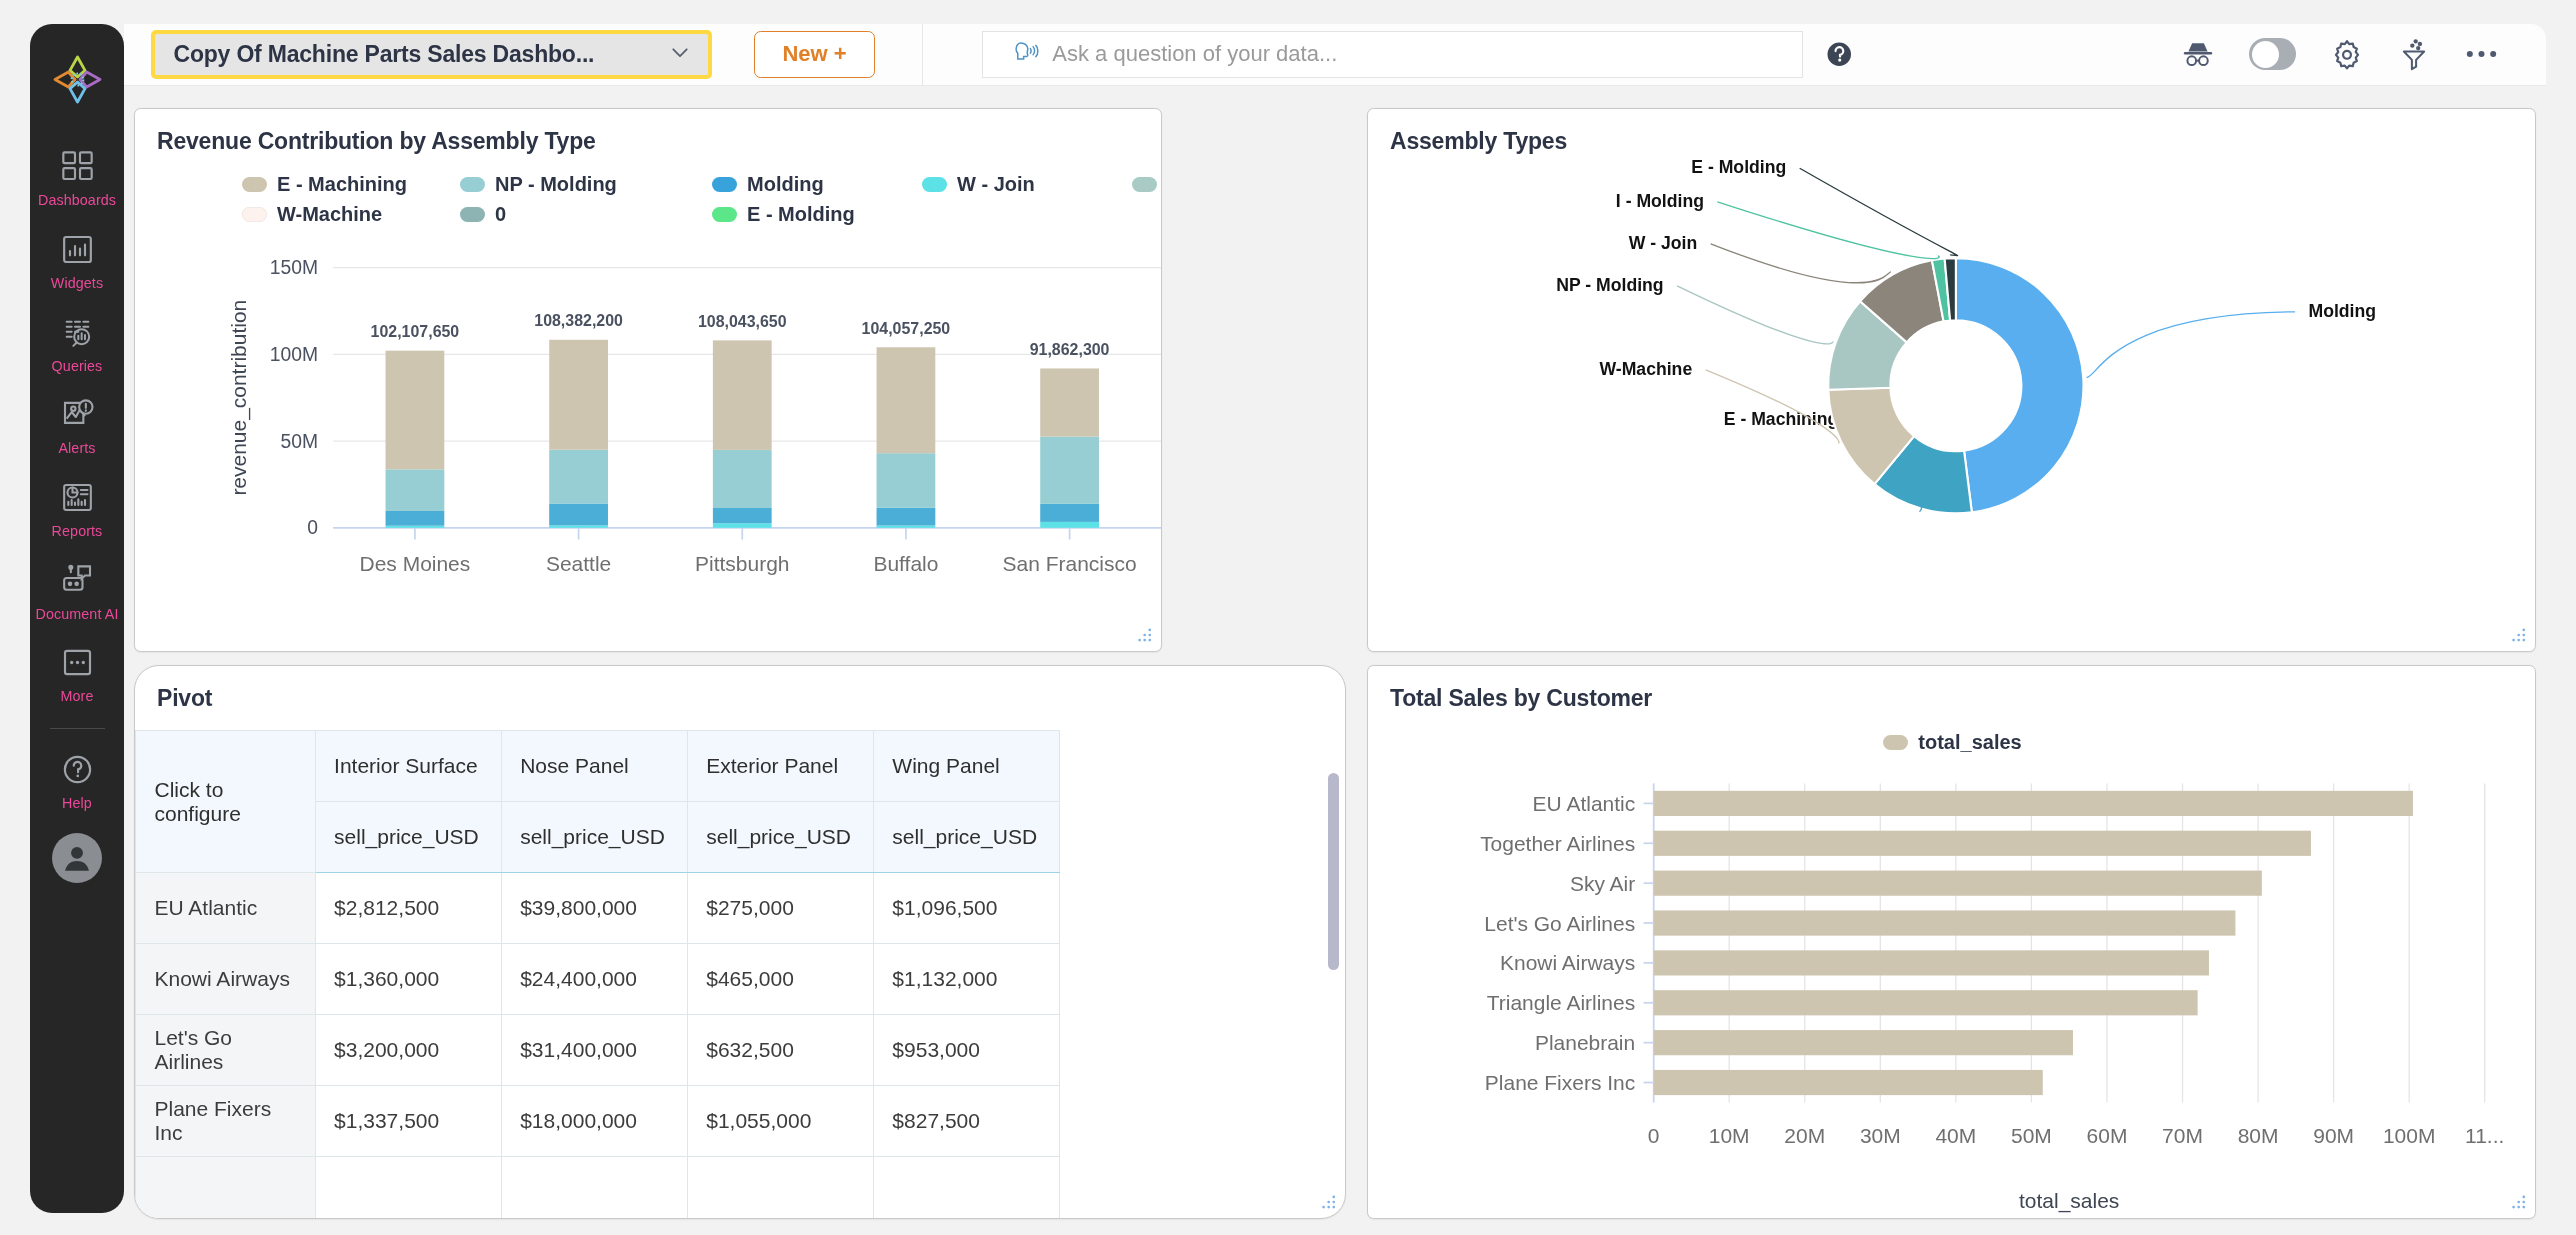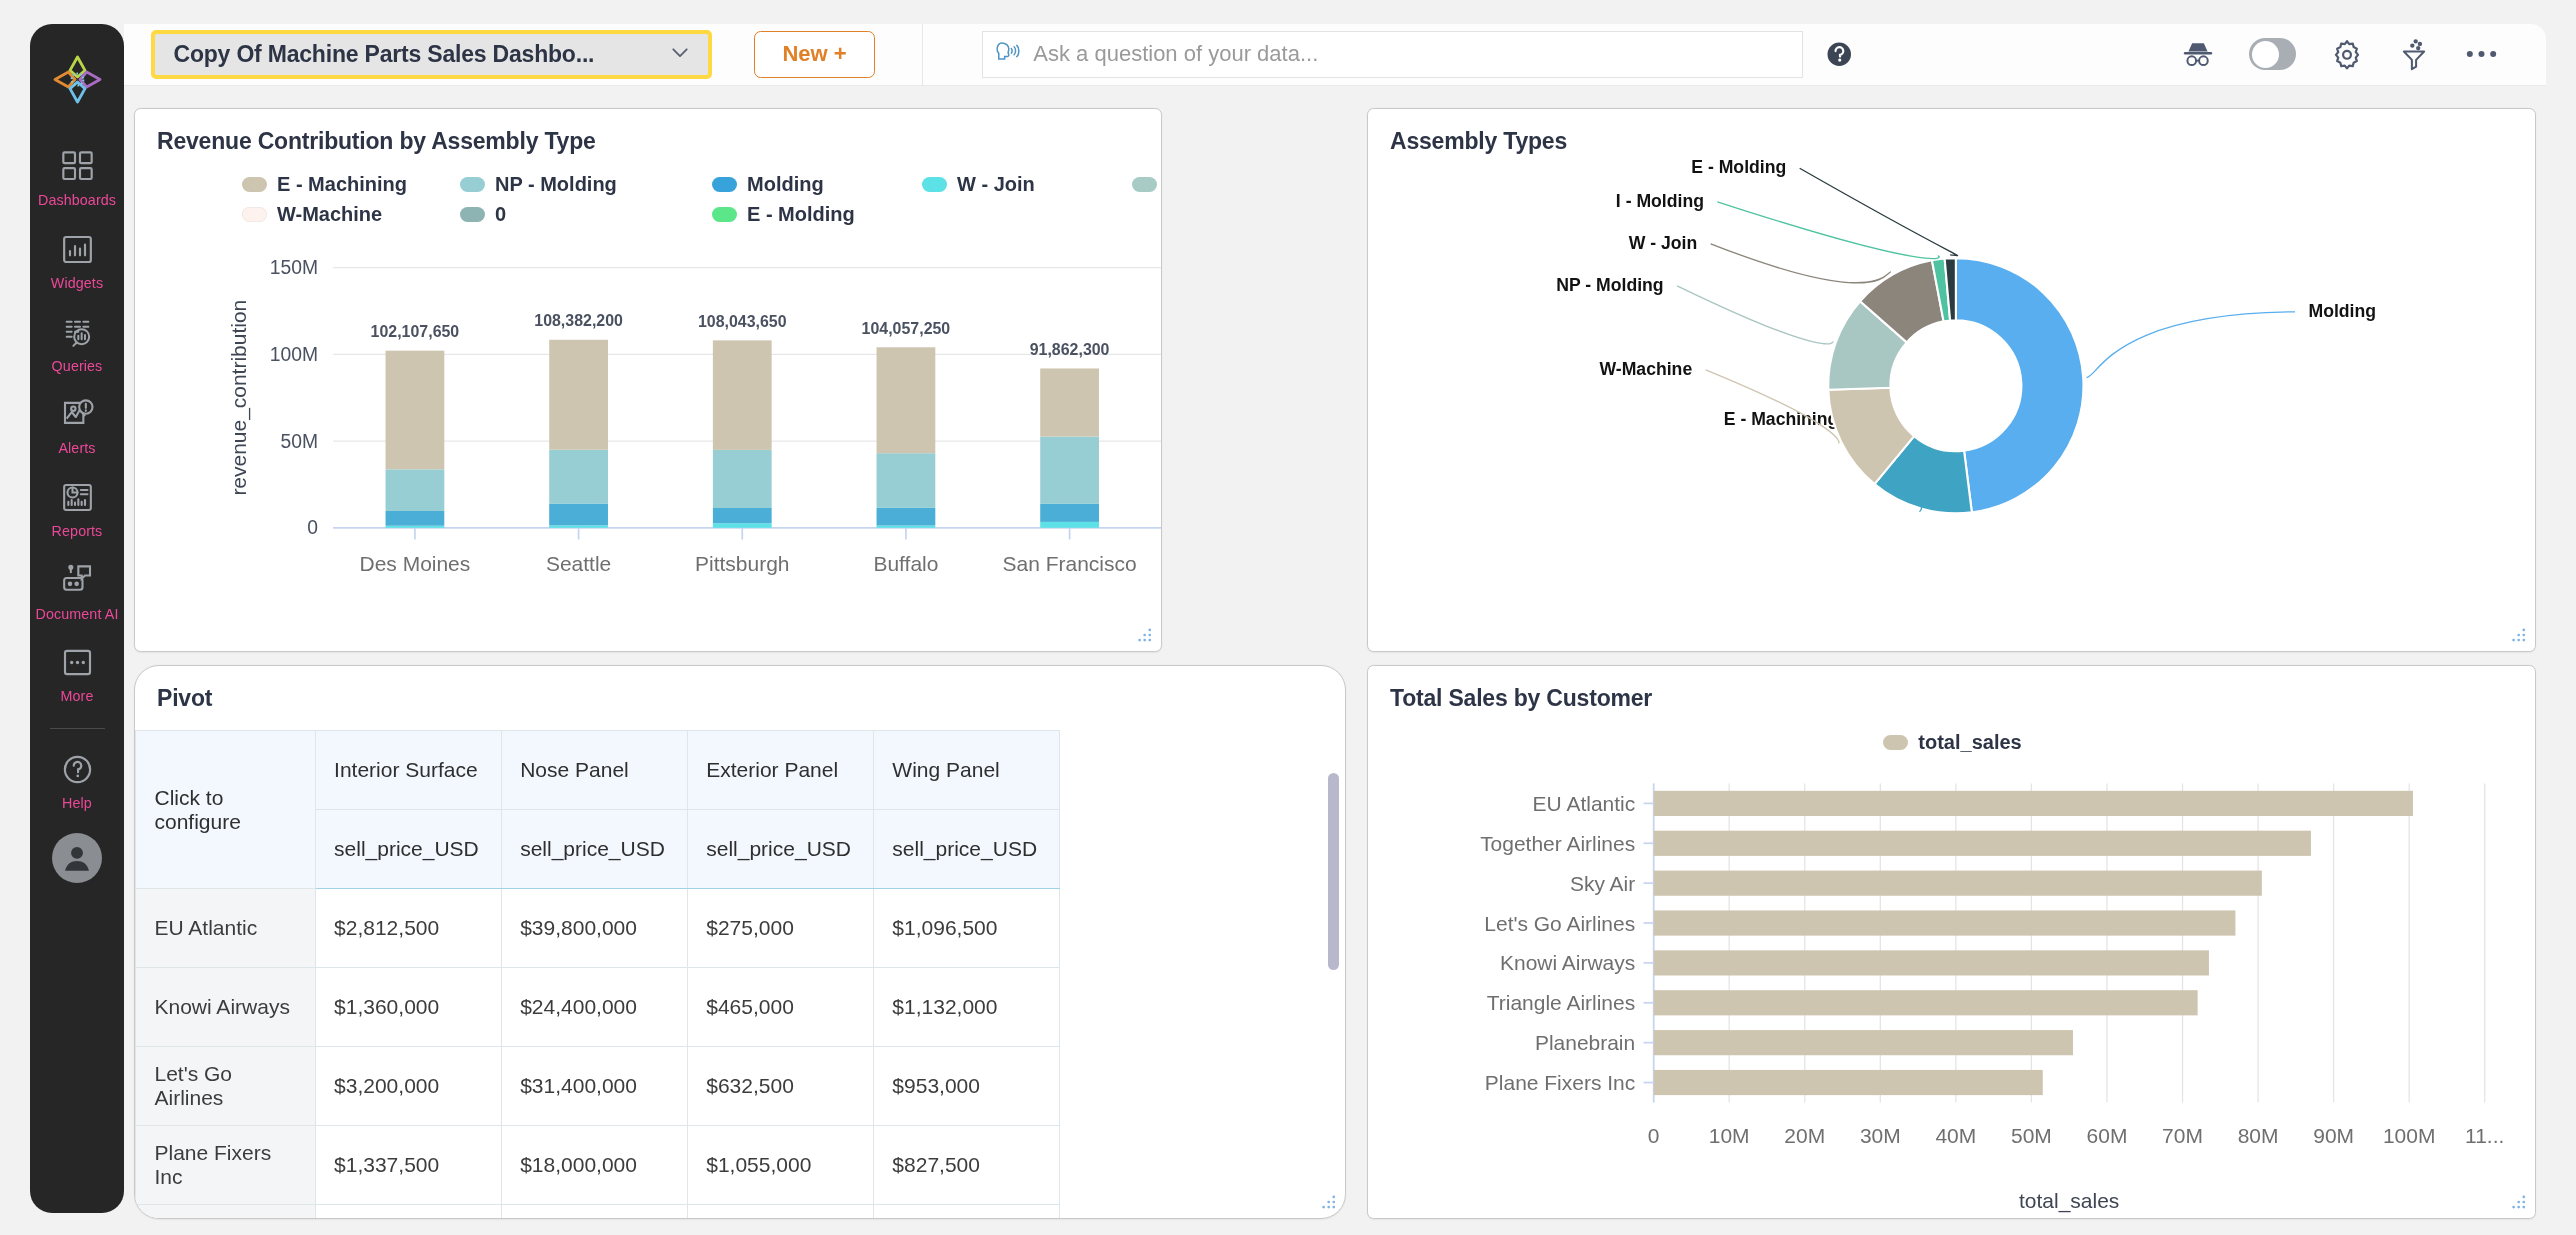--- a/index.html
+++ b/index.html
@@ -49,21 +49,21 @@
   .caret { font-size:17px; color:#555d6b; }
   .new-btn {
     margin-left:42px; width:121px; height:47px;
     border:1.7px solid #e08028; border-radius:6.7px; background:#fff;
     color:#e08028; font-size:22px; font-weight:bold;
     display:flex; align-items:center; justify-content:center; cursor:pointer;
   }
   .vsep { margin-left:47px; width:0.8px; height:62px; background:#e7e7e7; }
   .askwrap {
     margin-left:59px; width:821px; height:47px; background:#fff;
-    border:0.8px solid #e3e3e3; display:flex; align-items:center; padding-left:12px;
+    border:0.8px solid #e3e3e3; display:flex; align-items:center; padding-left:31px;
   }
   .ask-ph { margin-left:10px; font-size:22px; color:#9a9a9a; }
   .help-q { margin-left:22px; width:28.5px; height:28.5px; }
   .tb-right { margin-left:auto; display:flex; align-items:center; gap:34px; padding-right:47px; }
   .tb-ic { cursor:pointer; display:flex; align-items:center; }
   .toggle { width:47px; height:32px; border-radius:16px; background:#a9aeb5; position:relative; cursor:pointer; }
   .toggle::after { content:""; position:absolute; left:2.5px; top:2.5px; width:27px; height:27px; border-radius:50%; background:#fff; }
 
   
   .canvas { position:absolute; left:124px; top:86px; width:2422px; height:1127px; }
@@ -88,21 +88,21 @@
   .xlab { font-size:25px; fill:#6f6f6f; }
   .dlab { font-size:19px; font-weight:bold; fill:#4a5160; }
   .axtitle { font-size:25px; fill:#3e4553; }
   .pielab { font-size:21px; font-weight:bold; fill:#121212; }
 
   
   .pv-scroll { position:absolute; left:0; top:64px; right:0; bottom:0; overflow:hidden; }
   table.pv { border-collapse:collapse; table-layout:fixed; }
   table.pv th, table.pv td {
     border:0.8px solid #dfe6ea; font-weight:normal; text-align:left;
-    font-size:21px; color:#3c3c3c; padding:0 18.5px; height:79px; vertical-align:middle;
+    font-size:21px; color:#3c3c3c; padding:0 18.5px; height:71px; vertical-align:middle;
   }
   table.pv th { background:#f2f8fd; color:#2f2f2f; }
   .pv-corner { background:#f2f8fd; color:#2b2b2b; font-size:21px; }
   .pv-rowhdr { background:#f3f5f7; color:#3c3c3c; }
   .pv-sep { border-bottom:1.7px solid #9fd4e8 !important; }
   .pv-vscroll { position:absolute; right:5.9px; top:107px; width:11px; height:197px; border-radius:5.9px; background:#b8b8cc; }
 </style>
 </head>
 <body>
 

